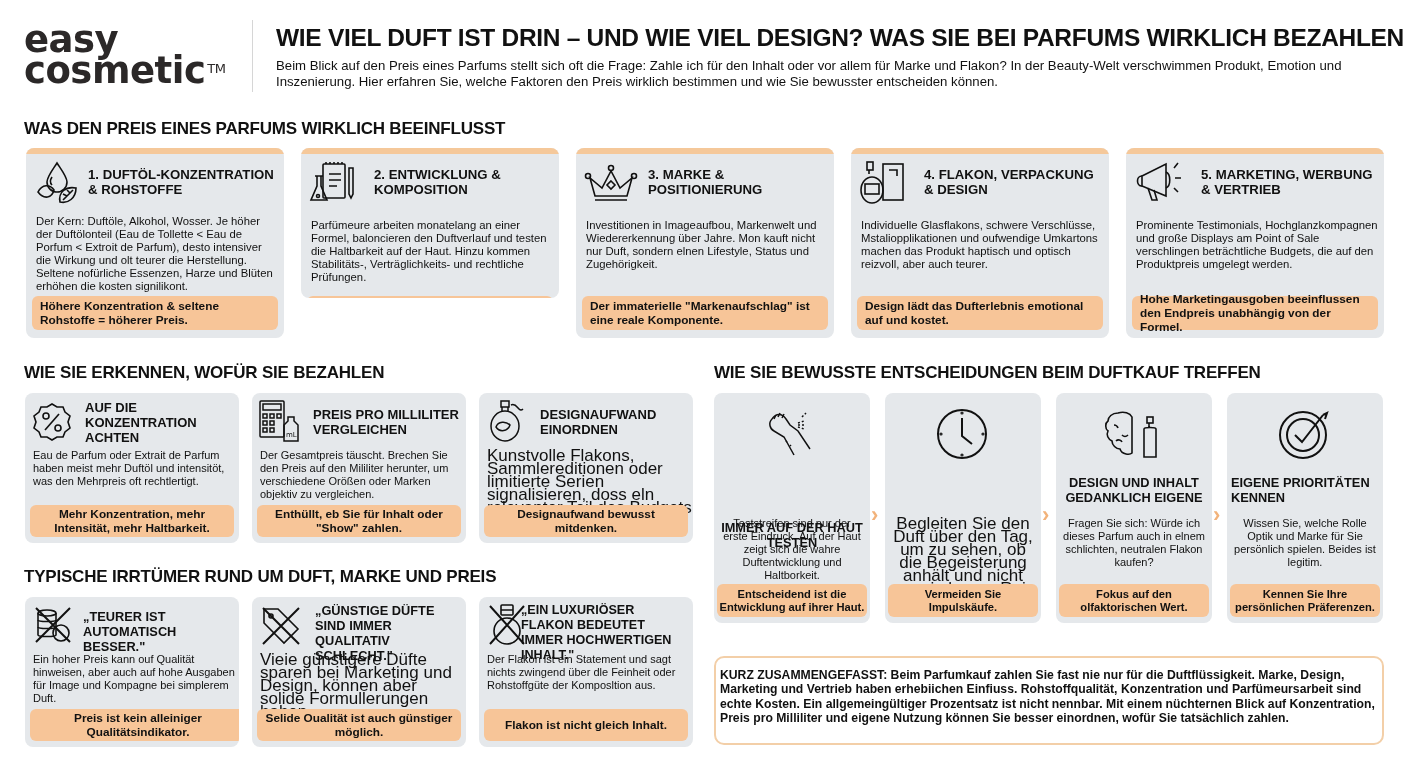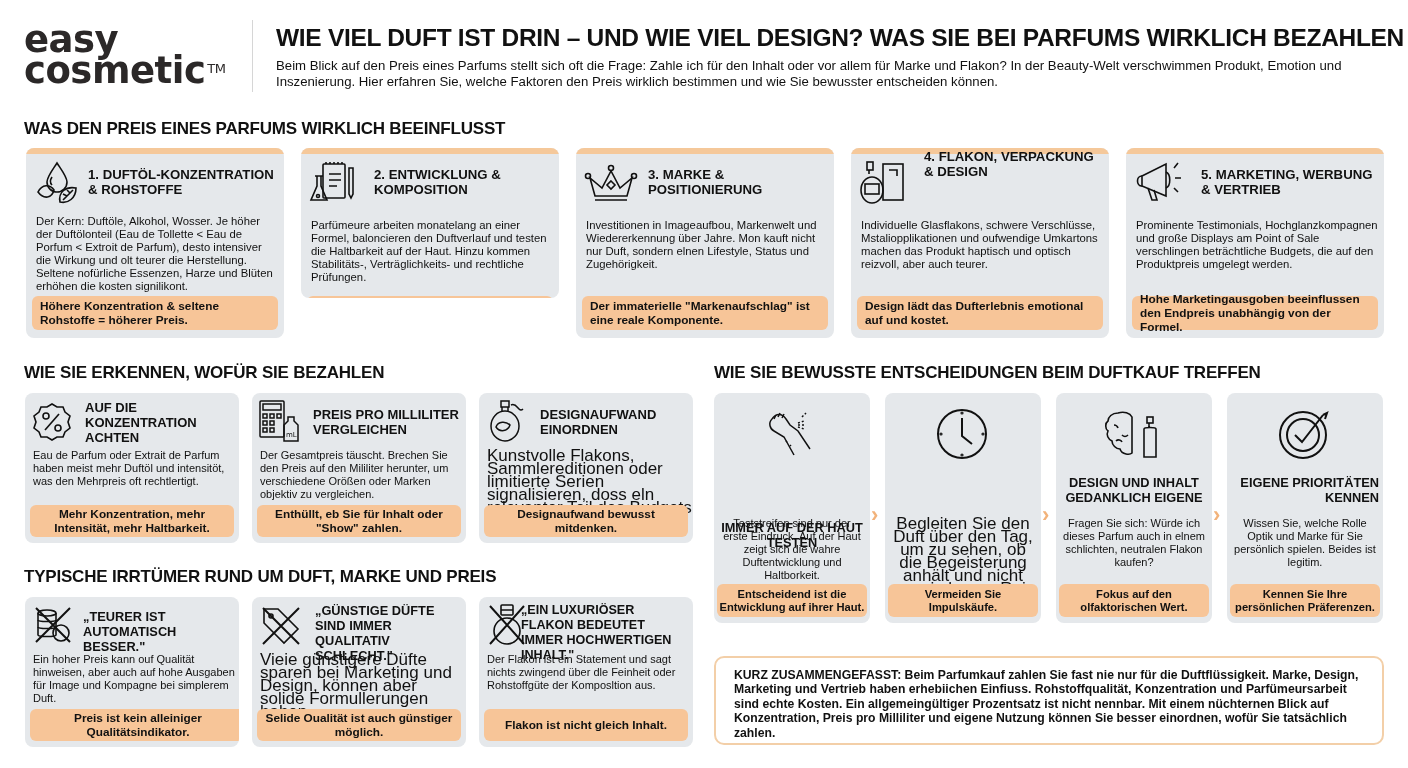--- a/index.html
+++ b/index.html
@@ -19,21 +19,21 @@
   .card.topbar::before { content: ""; position: absolute; left: 0; top: 0; right: 0; height: 6px; background: #f5c89a; }
   .icon { position: absolute; }
   .icon svg { width: 100%; height: 100%; }
   .ctitle { position: absolute; font-weight: bold; color: #111; line-height: 15px; }
   .ctext { position: absolute; color: #111; line-height: 13px; font-size: 11.3px; }
   .pill { position: absolute; background: #f7c598; border-radius: 6px; font-weight: bold; color: #111; font-size: 11.8px; line-height: 14px; padding: 3px 8px; display: flex; align-items: center; }
   .pill.center { justify-content: center; text-align: center; }
 
   .arrow { position: absolute; color: #f2b27a; font-size: 22px; font-weight: bold; }
 
-  .summary { position: absolute; left: 714px; top: 656px; width: 670px; height: 89px; border: 2px solid #f3cfa8; border-radius: 10px; background: #fff; padding: 10px 18px; font-weight: bold; font-size: 12.2px; line-height: 14.4px; color: #111; }
+  .summary { position: absolute; left: 714px; top: 656px; width: 670px; height: 89px; border: 2px solid #f3cfa8; border-radius: 10px; background: #fff; padding: 10px 4px; font-weight: bold; font-size: 12.2px; line-height: 14.4px; color: #111; }
 </style>
 </head>
 <body>
 
 <div class="header">
   <div class="logo">
     <div>easy</div>
     <div><span>cosmetic</span><span class="tm">TM</span></div>
   </div>
   <div class="vdiv"></div>
@@ -94,21 +94,21 @@
   <div class="icon" style="left:8px; top:12px; width:50px; height:46px;">
     <svg viewBox="0 0 50 46" fill="none" stroke="#111" stroke-width="1.6">
         <rect x="24" y="4" width="20" height="36"></rect>
         <rect x="8" y="2" width="6" height="8"></rect>
         <path d="M10 10 v4"></path>
         <ellipse cx="13" cy="30" rx="11" ry="13"></ellipse>
         <rect x="6" y="24" width="14" height="10"></rect>
         <path d="M30 10 h8 v6"></path>
       </svg>
   </div>
-  <div class="ctitle" style="left:73px; top:1px; width:180px; font-size:13.2px;">4. FLAKON, VERPACKUNG &amp; DESIGN</div>
+  <div class="ctitle" style="left:73px; top:19px; width:180px; font-size:13.2px;">4. FLAKON, VERPACKUNG &amp; DESIGN</div>
   <div class="ctext" style="left:10px; top:71px; width:245px;">Individuelle Glasflakons, schwere Verschlüsse, Mstaliopplikationen und oufwendige Umkartons machen das Produkt haptisch und optisch reizvoll, aber auch teurer.</div>
   <div class="pill" style="left:6px; top:148px; width:246px; height:34px;">Design lädt das Dufterlebnis emotional auf und kostet.</div>
 </div>
 
 <div class="card topbar" style="left:1126px; top:148px; width:258px; height:190px;">
   <div class="icon" style="left:8px; top:10px; width:52px; height:48px;">
     <svg viewBox="0 0 52 48" fill="none" stroke="#111" stroke-width="1.6">
         <path d="M8 18 L32 6 V38 L8 28 Z"></path>
         <path d="M8 18 c-6 0 -6 10 0 10"></path>
         <path d="M14 30 l4 12 h5 l-3 -10"></path>
@@ -268,20 +268,20 @@
 
 <div class="card" style="left:1227px; top:393px; width:156px; height:230px;">
   <div class="icon" style="left:50px; top:14px; width:54px; height:54px;">
     <svg viewBox="0 0 54 54" fill="none" stroke="#111" stroke-width="2">
         <circle cx="26" cy="28" r="23"></circle>
         <circle cx="26" cy="28" r="16"></circle>
         <path d="M18 28 L25 35 L46 8"></path>
         <path d="M46 8 l4 -2 l-2 6"></path>
       </svg>
   </div>
-  <div class="ctitle" style="left:4px; top:82px; width:148px; font-size:12.8px; text-align:right;">EIGENE PRIORITÄTEN KENNEN</div>
+  <div class="ctitle" style="left:4px; top:82px; width:148px; font-size:12.8px; text-align:left;">EIGENE PRIORITÄTEN KENNEN</div>
   <div class="ctext" style="left:6px; top:124px; width:144px; font-size:11px; text-align:center;">Wissen Sie, welche Rolle Optik und Marke für Sie persönlich spielen. Beides ist legitim.</div>
   <div class="pill center" style="left:3px; top:191px; width:150px; height:33px; padding:2px 2px; font-size:11.2px; line-height:13px;">Kennen Sie Ihre persönlichen Präferenzen.</div>
 </div>
 
 <div class="summary">
   <p>KURZ ZUSAMMENGEFASST: Beim Parfumkauf zahlen Sie fast nie nur für die Duftflüssigkeit. Marke, Design, Marketing und Vertrieb haben erhebiichen Einfiuss. Rohstoffqualität, Konzentration und Parfümeursarbeit sind echte Kosten. Ein allgemeingültiger Prozentsatz ist nicht nennbar. Mit einem nüchternen Blick auf Konzentration, Preis pro Milliliter und eigene Nutzung können Sie besser einordnen, wofür Sie tatsächlich zahlen.</p>
 </div>
 
 </body></html>

